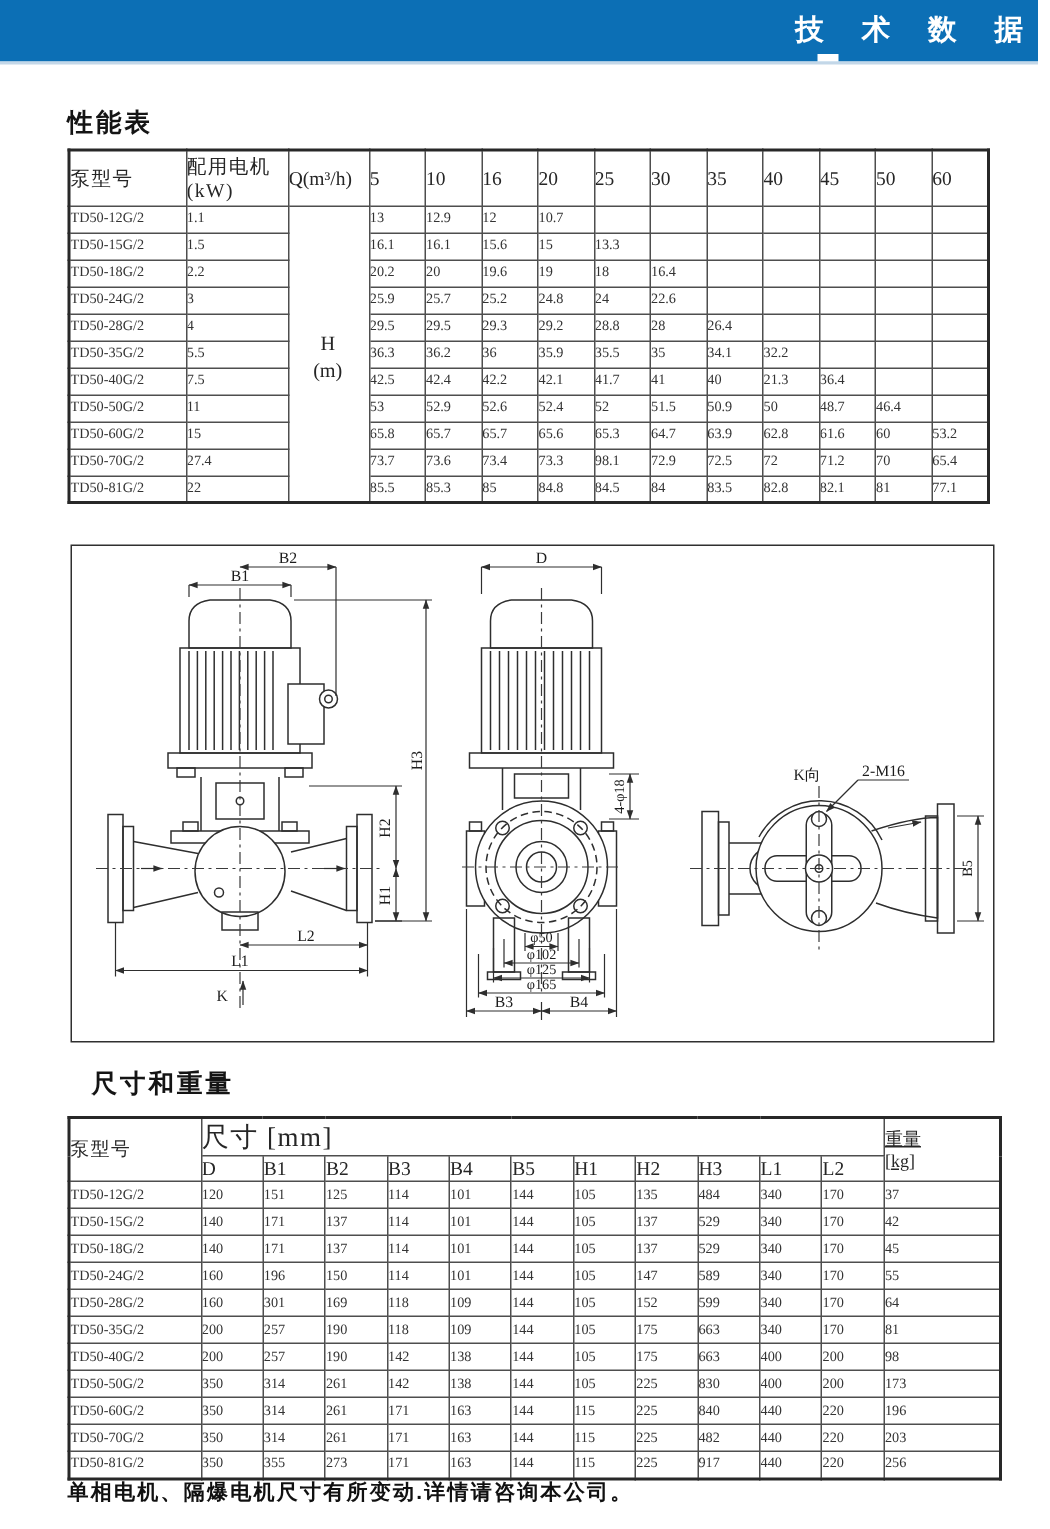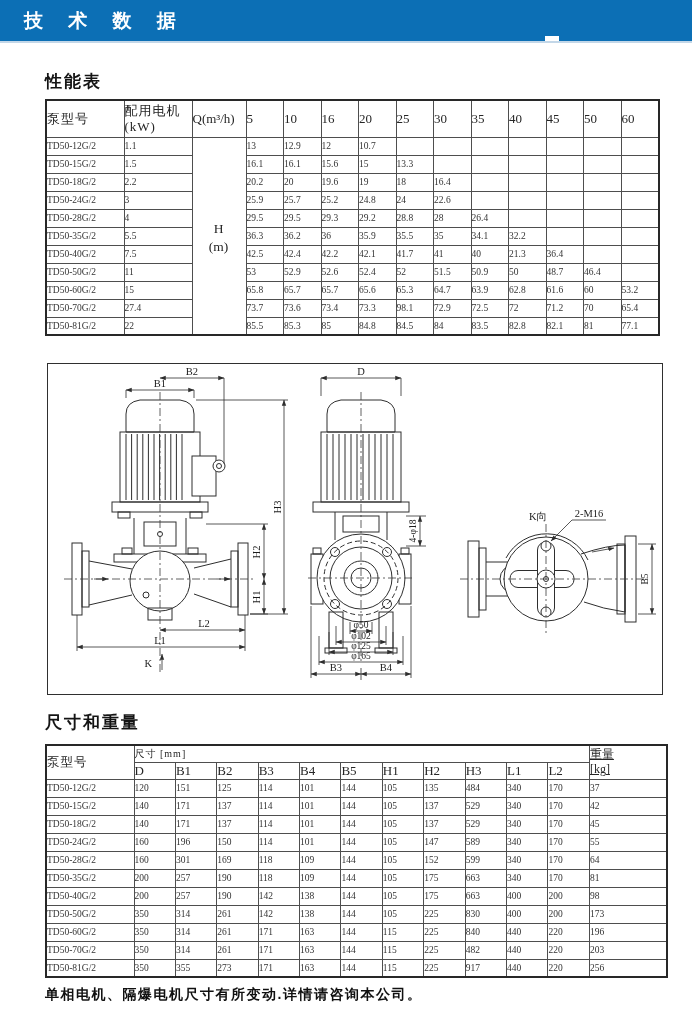--- a/index.html
+++ b/index.html
@@ -1,29 +1,29 @@
 <!DOCTYPE html>
 <html><head>
 <meta charset="utf-8">
 <style>
   html,body{margin:0;padding:0;background:#ffffff;}
   body{width:700px;height:1019px;position:relative;font-family:"Liberation Sans",sans-serif;}
 
   
   .topbar{position:absolute;left:0;top:0;width:692px;height:41px;background:#0c6fb5;}
   .topbar .title{display:block;color:#ffffff;font-size:19px;font-weight:bold;
-    letter-spacing:10px;line-height:41px;padding-left:24px;font-family:"Liberation Sans",sans-serif;}
+    letter-spacing:10px;line-height:41px;padding-left:11px;font-family:"Liberation Sans",sans-serif;text-align:right;}
   .topbar-edge{position:absolute;left:0;top:41px;width:692px;height:2px;background:#c3d7e8;}
   .topbar-notch{position:absolute;left:545px;top:36px;width:14px;height:5px;background:#ffffff;}
 
   
   .sec-h{position:absolute;left:45px;margin:0;font-size:17px;font-weight:bold;color:#141414;
     letter-spacing:2px;font-family:"Liberation Sans",sans-serif;}
   #h-perf{top:70px;}
-  #h-dims{top:711px;}
+  #h-dims{top:711px;margin-left:16px;}
 
   
   table.tbl{position:absolute;border-collapse:collapse;table-layout:fixed;
     font-family:"Liberation Serif","DejaVu Serif",serif;color:#262626;text-align:left;
     border:2px solid #282828;}
   table.tbl td,table.tbl th{border:1px solid #4e4e4e;padding:0;font-weight:normal;
     white-space:nowrap;overflow:hidden;}
 
   #perf{left:45px;top:99px;width:613px;}
   #perf tr.hdr{height:37px;}
@@ -36,21 +36,21 @@
   .two-line{line-height:1.25;}
   .hm-overlay{position:absolute;left:192px;top:138px;width:53px;height:199px;
     display:flex;flex-direction:column;align-items:center;justify-content:center;
     font-family:"Liberation Serif","DejaVu Serif",serif;font-size:13.5px;color:#262626;line-height:1.3;}
 
   #dims{left:45px;top:744px;width:621px;}
   #dims tr.hdr1{height:17px;}
   #dims tr.hdr2{height:17px;}
   #dims th{font-size:13px;}
   #dims th.cn{font-size:12.5px;letter-spacing:1px;}
-  #dims th.grp{font-size:10px;letter-spacing:1px;margin-left:40px;}
+  #dims th.grp{font-size:18px;letter-spacing:1px;margin-left:40px;}
   #dims th.wt{font-size:12px;line-height:1.25;text-decoration:underline;}
   #dims tr.dr{height:18px;font-size:9.5px;color:#333;}
 
   
   .draw-box{position:absolute;left:47px;top:363px;width:614px;height:330px;
     border:1.5px solid #2f2f2f;background:#fff;}
   .draw-box svg{display:block;}
   .ln{stroke:#2e2e2e;stroke-width:1;fill:none;}
   .lnf{stroke:#2e2e2e;stroke-width:1;fill:#ffffff;}
   .cl{stroke:#3a3a3a;stroke-width:0.8;fill:none;stroke-dasharray:8 3 2 3;}

